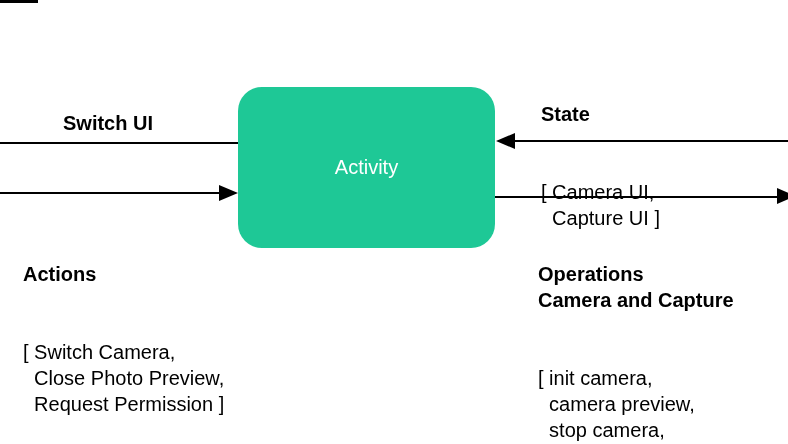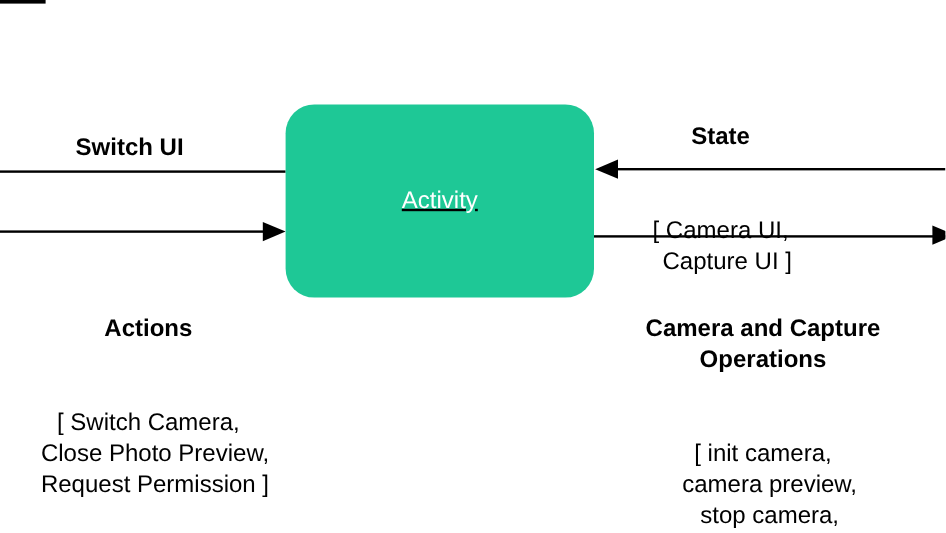--- a/index.html
+++ b/index.html
@@ -20,21 +20,20 @@
   }
   .node {
     position: absolute;
     left: 238px; top: 87px;
     width: 257px; height: 161px;
     background: #1EC896;
     border-radius: 24px;
     display: flex;
     align-items: center;
     justify-content: center;
-    text-decoration: underline;
   }
   .node-label {
     color: #ffffff;
     font-size: 20px;
   }
   .edge {
     position: absolute;
     height: 2px;
     background: #000000;
   }
@@ -61,21 +60,21 @@
     font-weight: bold;
     white-space: pre;
   }
   .label-update { left: 63px; top: 112px; }
   .text-block {
     position: absolute;
     font-size: 20px;
     line-height: 26px;
     white-space: pre;
   }
-  .text-block .line { white-space: pre; text-align: center; }
+  .text-block .line { white-space: pre; }
   .block-title .line { font-weight: bold; }
   .block-actions { left: 23px;  top: 209px; }
   .block-state   { left: 541px; top: 49px; }
   .block-ops     { left: 538px; top: 209px; }
 </style>
 </head>
 <body>
 
 <div class="canvas">
 
@@ -100,17 +99,17 @@
     <div class="block-title"><div class="line">Actions</div></div>
     <div class="block-items"><div class="line">[ Switch Camera,</div><div class="line">  Close Photo Preview,</div><div class="line">  Request Permission ]</div></div>
   </div>
 
   <div class="text-block block-state">
     <div class="block-title"><div class="line">State</div></div>
     <div class="block-items"><div class="line">[ Camera UI,</div><div class="line">  Capture UI ]</div></div>
   </div>
 
   <div class="text-block block-ops">
-    <div class="block-title"><div class="line">Camera and Capture</div><div class="line">Operations</div></div>
+    <div class="block-title"><div class="line">Operations</div><div class="line">Camera and Capture</div></div>
     <div class="block-items"><div class="line">[ init camera,</div><div class="line">  camera preview,</div><div class="line">  stop camera,</div><div class="line">  switch camera,</div></div>
   </div>
 
 </div>
 
 </body></html>

